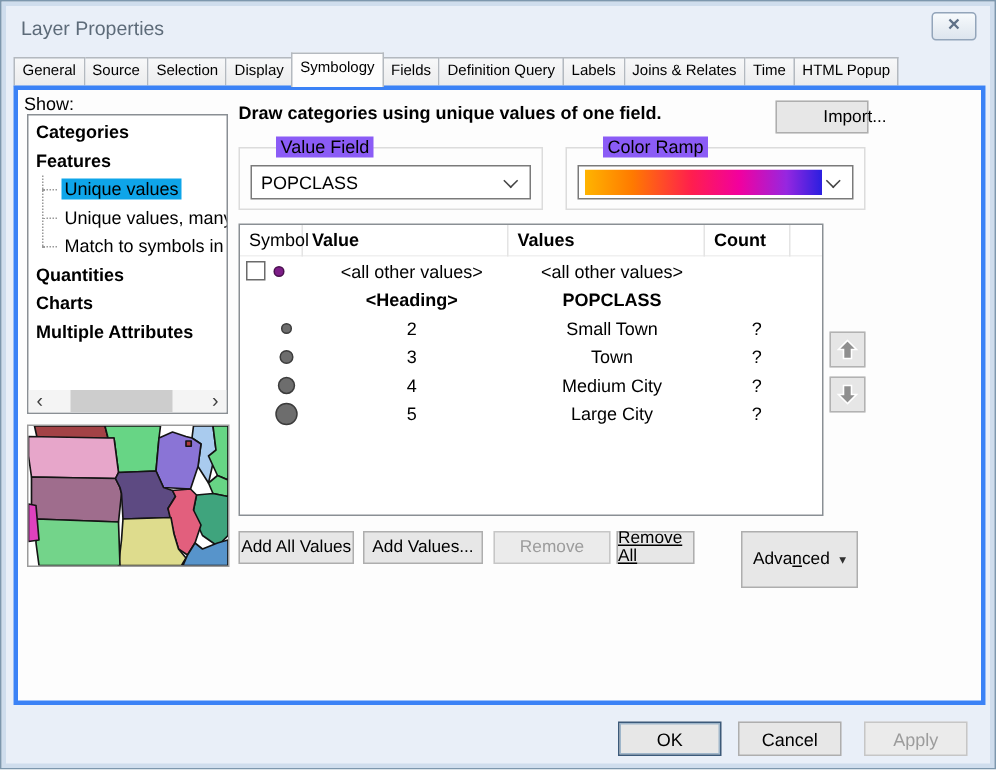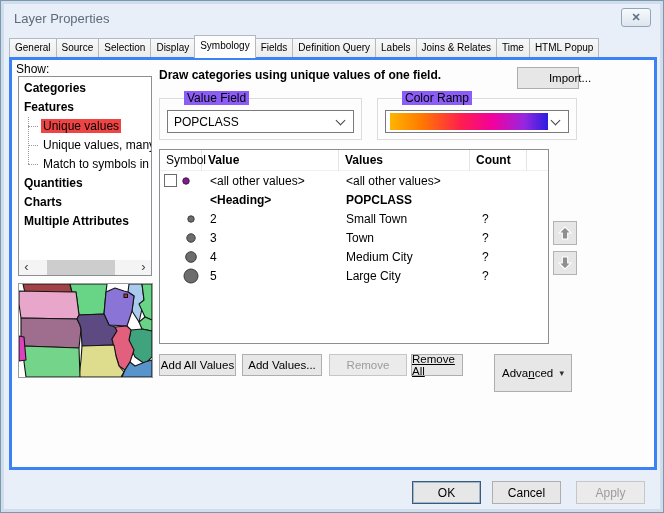--- a/index.html
+++ b/index.html
@@ -45,21 +45,21 @@
     position:absolute;left:6px;top:16px;width:134px;height:200px;
     background:#fff;border:1px solid #8a8f94;overflow:hidden;white-space:nowrap;
   }
   .tree-items{position:absolute;left:0;top:2px;right:0;}
   .tree-top{font-weight:bold;padding:2px 0 2px 5px;height:19px;}
   .child-group{position:relative;}
   .vline{position:absolute;left:9px;top:0;height:47px;border-left:1px dotted #9a9a9a;}
   .tree-child{position:relative;height:19px;padding:2px 0 2px 22px;}
   .hstub{position:absolute;left:9px;top:9px;width:10px;border-top:1px dotted #9a9a9a;}
   .tree-child .lbl{padding:0 2px;}
-  .tree-child.selected .lbl{background:#ef4444;}
+  .tree-child.selected .lbl{background:#0ea5e9;}
   
   .hscroll{position:absolute;left:0;right:0;bottom:0;height:15px;background:#f4f4f4;display:flex;align-items:center;}
   .scroll-arrow{width:15px;height:15px;text-align:center;font-size:13px;line-height:13px;color:#404040;flex:0 0 auto;}
   .scroll-track{flex:1;height:15px;position:relative;}
   .scroll-thumb{position:absolute;left:13px;top:0;width:68px;height:15px;background:#cdcdcd;}
   
   .map{position:absolute;left:6px;top:223px;width:135px;height:95px;border:1px solid #9b9b9b;background:#fff;}
   
   .heading{position:absolute;left:147px;top:8px;font-weight:bold;}
   .btn{
@@ -84,21 +84,21 @@
     position:absolute;left:147px;top:89px;width:390px;height:195px;
     background:#fff;border:1px solid #8a8f94;overflow:hidden;
   }
   .thead{display:flex;height:21px;align-items:center;border-bottom:1px solid #f0f0f0;}
   .th{height:21px;display:flex;align-items:center;border-right:1px solid #e4e4e4;padding-left:6px;}
   .th.b{font-weight:bold;}
   .c-sym{width:42px;flex:0 0 auto;}
   .c-val{width:137px;flex:0 0 auto;}
   .c-lab{width:131px;flex:0 0 auto;}
   .c-cnt{width:57px;flex:0 0 auto;}
-  .trow{display:flex;height:19px;align-items:center;}
+  .trow{display:flex;height:19px;align-items:center;text-align:center;}
   .td{padding-left:8px;overflow:hidden;white-space:nowrap;}
   .td.c-lab{padding-left:7px;}
   .td.c-cnt{padding-left:12px;}
   .b{font-weight:bold;}
   .symcell{display:flex;align-items:center;justify-content:flex-start;padding-left:4px;}
   .checkbox{width:13px;height:13px;border:1px solid #6b6b6b;background:#fff;flex:0 0 auto;}
   .dotsvg{flex:0 0 auto;}
   
   .arrow-btn{position:absolute;width:24px;height:24px;background:#e6e6e6;border:1px solid #b2b2b2;
     display:flex;align-items:center;justify-content:center;}

